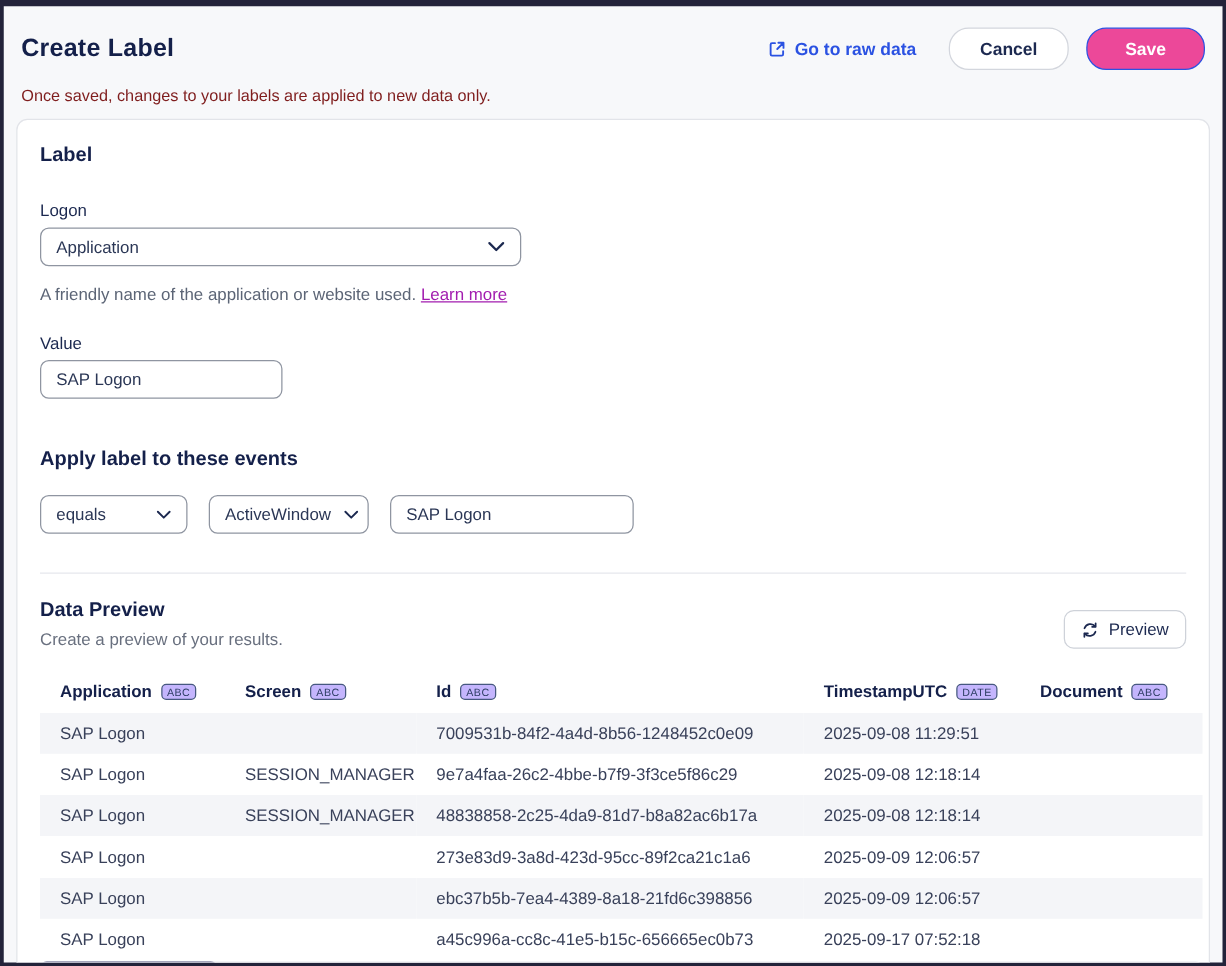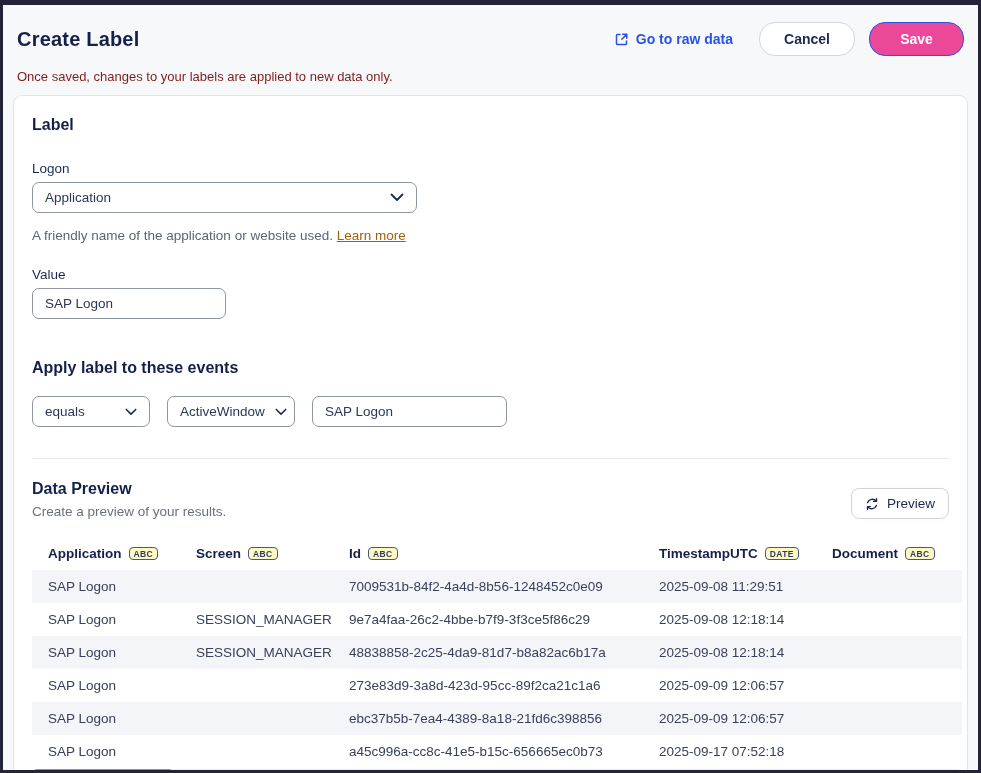--- a/index.html
+++ b/index.html
@@ -35,21 +35,21 @@
   .select, .text-input {
     border:1px solid #8f95a1; border-radius:7px; background:#fff;
     height:31px; display:flex; align-items:center;
     font-size:13.5px; color:#2b3756; padding:0 12px; cursor:pointer;
   }
   .select { justify-content:space-between; }
   .type-select { width:385px; }
   .value-input { width:194px; cursor:text; }
 
   .helper-text { margin-top:15px; font-size:13.5px; color:#5c6576; }
-  .learn-more { color:#a16207; text-decoration:underline; cursor:pointer; }
+  .learn-more { color:#a21caf; text-decoration:underline; cursor:pointer; }
 
   .mt28 { margin-top:27px; }
   .mt24 { margin-top:24px; }
   .mt38 { margin-top:40px; }
 
   .filter-row { margin-top:19px; display:flex; gap:17px; }
   .filter-field { width:128px; gap:10px; justify-content:space-between; }
   .filter-op { width:118px; justify-content:space-between; }
   .filter-value { width:195px; cursor:text; }
 
@@ -61,22 +61,22 @@
 
   .table-wrap { margin-top:17px; }
   table { border-collapse:collapse; table-layout:fixed; width:930px; font-size:13.5px; }
   col.c1{width:148px} col.c2{width:153px} col.c3{width:310px} col.c4{width:173px} col.c5{width:146px}
   th { text-align:left; font-weight:bold; color:#14204a; padding:9px 8px 9px 16px; white-space:nowrap; overflow:hidden; }
   td { color:#39415a; padding:9px 8px 9px 16px; white-space:nowrap; overflow:hidden; height:32px; }
   tr.stripe { background:#f4f5f8; }
   .colname { vertical-align:middle; }
   .typebadge {
     display:inline-block; margin-left:7px; border:1px solid #46587f; border-radius:4px;
-    font-size:8.5px; font-weight:bold; color:#2c3d63; padding:2px 4px 1px 4px;
-    letter-spacing:.4px; vertical-align:middle; line-height:1; background:#fef9c3;
+    font-size:8.5px; font-weight:normal; color:#2c3d63; padding:2px 4px 1px 4px;
+    letter-spacing:.4px; vertical-align:middle; line-height:1; background:#c4b5fd;
   }
   .hscrollbar { position:relative; width:930px; height:11px; background:#edeef2; border-radius:6px; margin-top:1px; }
   .hscroll-thumb { position:absolute; left:0; top:0; width:142px; height:11px; border-radius:6px; background:#8c8da8; cursor:pointer; }
 
   .icon-svg { display:block; }
 </style>
 </head>
 <body>
 
 <div class="page-header">

